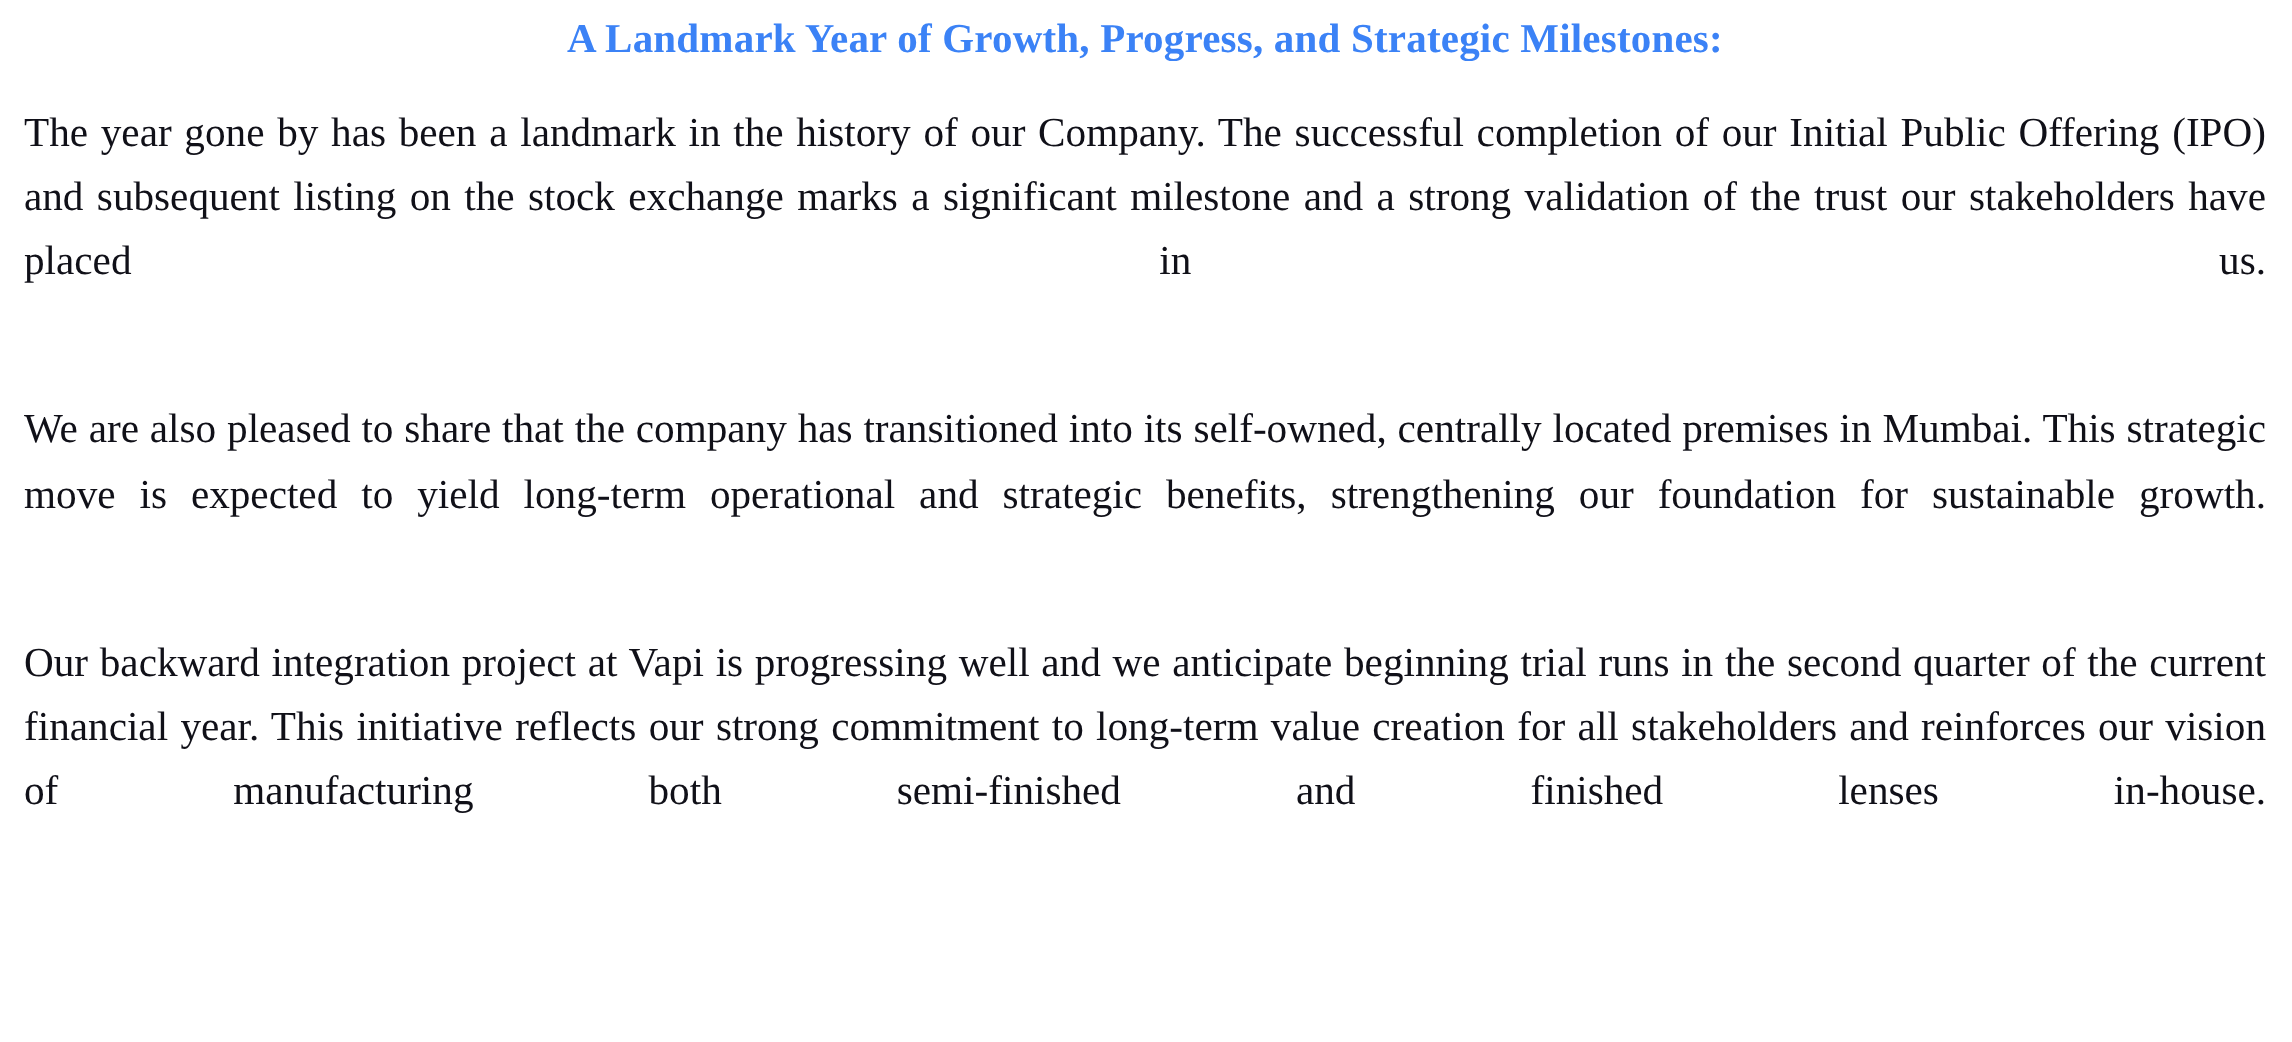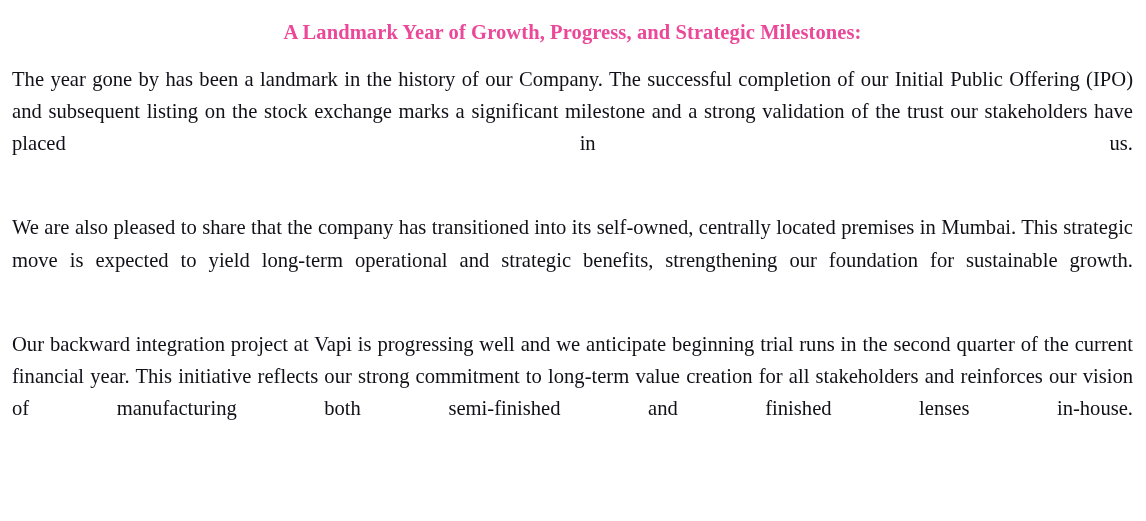--- a/index.html
+++ b/index.html
@@ -24,24 +24,24 @@
     padding: 0px 13px 0px 12px;
     background: #ffffff;
     position: relative;
   }
 
   .doc-title {
     font-size: 20.5px;
     font-weight: bold;
     text-align: center;
     line-height: 1.0;
-    margin: 16px;
+    margin: 4px;
     padding-top: 6px;
     letter-spacing: 0.1px;
-    color: #ec4899;
+    color: #3b82f6;
   }
 
   .body-block {
     margin-top: 20px;
   }
 
   p.para {
     font-size: 20.6px;
     line-height: 32.2px;
     text-align: justify;

